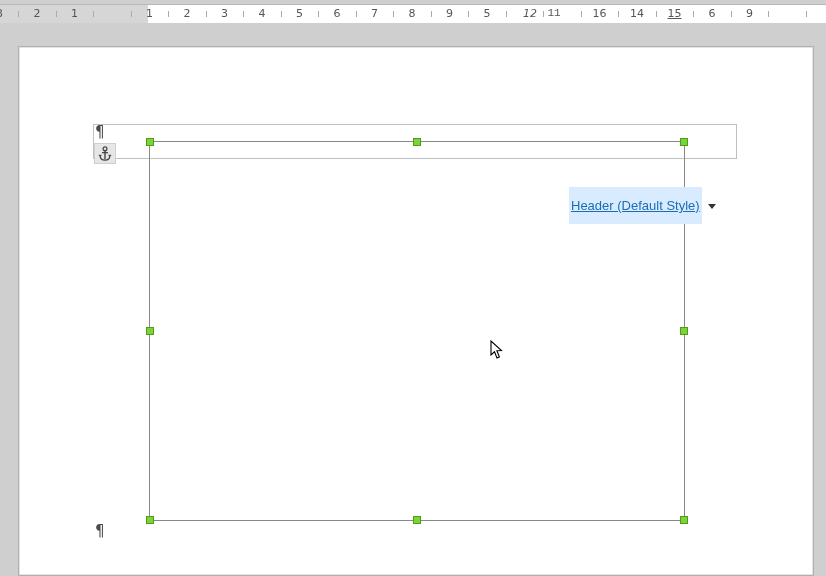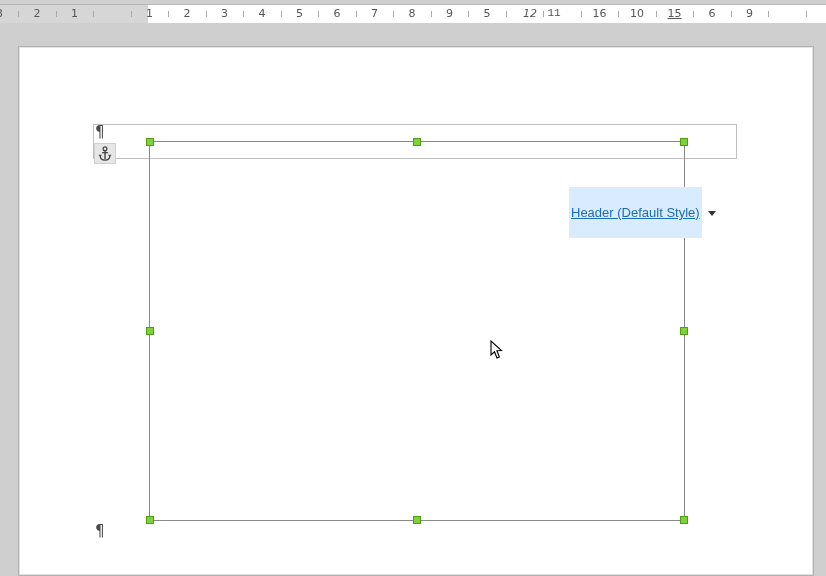--- a/index.html
+++ b/index.html
@@ -120,21 +120,21 @@
     display: flex;
     align-items: center;
     gap: 6px;
     cursor: pointer;
   }
   .header-label span.txt {
     color: #1b6db5;
     font-size: 13px;
     text-decoration: underline;
     background: #d9ecff;
-    padding: 18px 2px;
+    padding: 11px 2px;
   }
   .header-label .dd {
     width: 0; height: 0;
     border-left: 4px solid transparent;
     border-right: 4px solid transparent;
     border-top: 5px solid #333;
     margin-top: 1px;
   }
 
   
@@ -162,21 +162,21 @@
       <div class="num" style="left: 262px;">4</div>
       <div class="num" style="left: 299.5px;">5</div>
       <div class="num" style="left: 337px;">6</div>
       <div class="num" style="left: 374.5px;">7</div>
       <div class="num" style="left: 412px;">8</div>
       <div class="num" style="left: 449.5px;">9</div>
       <div class="num" style="left: 487px;">5</div>
       <div class="num" style="left: 554px; font-family: Liberation Mono, monospace;">11</div>
       <div class="num" style="left: 530px; font-style: italic;">12</div>
       <div class="num" style="left: 599.5px;">16</div>
-      <div class="num" style="left: 637px;">10</div>
+      <div class="num" style="left: 637px;">14</div>
       <div class="num" style="left: 674.5px; text-decoration: underline;">15</div>
       <div class="num" style="left: 712px;">6</div>
       <div class="num" style="left: 749.5px;">9</div>
       <div class="tick minor" style="left: 18.25px;"></div>
       <div class="tick minor" style="left: 55.75px;"></div>
       <div class="tick minor" style="left: 93.25px;"></div>
       <div class="tick minor" style="left: 130.75px;"></div>
       <div class="tick minor" style="left: 168.25px;"></div>
       <div class="tick minor" style="left: 205.75px;"></div>
       <div class="tick minor" style="left: 243.25px;"></div>

